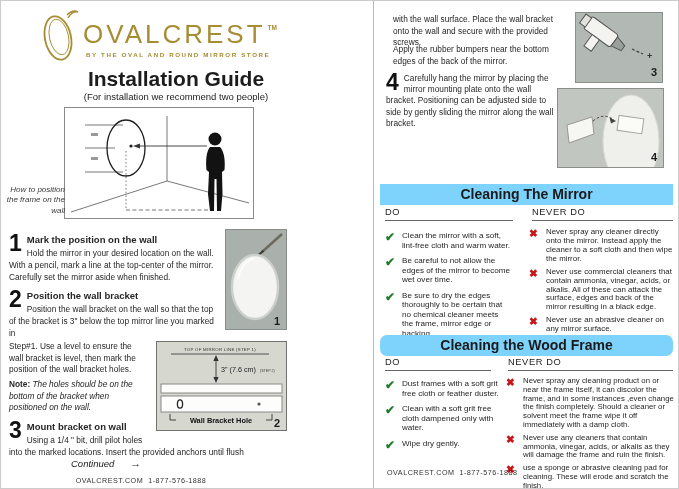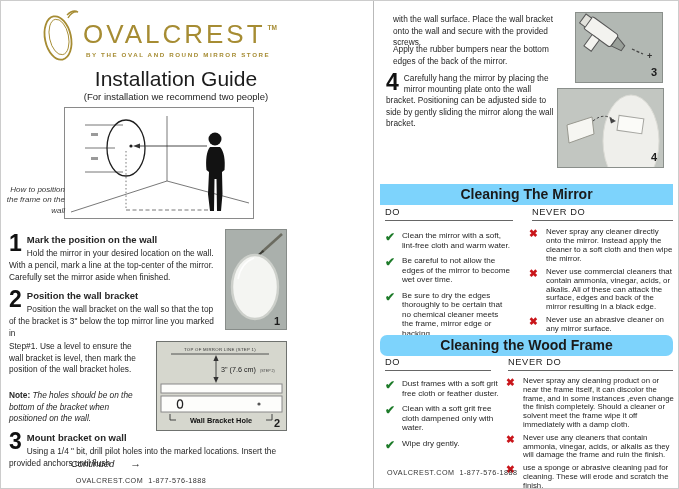--- a/index.html
+++ b/index.html
@@ -14,37 +14,37 @@
   .logo-wrap { left:36px; top:6px; width:300px; height:58px; }
   .logo-o { position:absolute; left:0; top:0; }
   .brand-line { position:absolute; left:46px; top:12px; white-space:nowrap; }
   .brand-name { font-size:26px; font-weight:normal; color:#a68c33; letter-spacing:3px; }
   .brand-tm { font-size:6.5px; font-weight:bold; color:#a68c33; position:relative; top:-13px; left:2px; }
   .brand-tagline { position:absolute; left:49px; top:44px; font-size:6.2px; font-weight:bold;
                    color:#a68c33; letter-spacing:1.6px; white-space:nowrap; }
 
   
   .page-title { left:0; top:66px; width:350px; text-align:center; font-size:21px;
-                font-weight:normal; color:#1c1c1c; }
+                font-weight:bold; color:#1c1c1c; }
   .page-subtitle { left:0; top:90px; width:350px; text-align:center; font-size:9.5px; color:#222; }
 
   .room-box { left:63px; top:106px; width:190px; height:112px; border:1px solid #8a8a8a; background:#fff; }
   .room-caption { left:2px; top:184px; width:62px; text-align:right; font-style:italic;
                   font-size:8px; line-height:1.3; color:#3a3a3a; }
 
   .steps-col { left:8px; top:226px; width:278px; font-size:8.3px; line-height:1.4; color:#262626; }
   .figf { float:right; }
   .fig1-f { width:62px; height:101px; margin:2px 0 5px 8px; }
   .fig2-f { width:131px; height:90px; margin:2px 0 5px 8px; }
   .step { margin-top:5px; }
   .step:first-of-type { margin-top:0; }
   .step-num { float:left; font-size:23px; font-weight:bold; line-height:0.82; margin:2px 5px 0 0; color:#111; }
   .step-head { font-weight:bold; font-size:9.5px; display:block; padding-top:1px; }
   .step-body { margin-top:2px; }
-  .note-line { margin-top:14px; }
+  .note-line { margin-top:3px; }
   .note-label { font-weight:bold; }
   .note-text { font-style:italic; }
 
   .continued { left:70px; top:456px; width:160px; font-size:9.5px; color:#222; }
   .continued .word { font-style:italic; }
   .continued .arrow { font-weight:bold; font-size:11px; margin-left:16px; }
   .footer { font-size:7.2px; letter-spacing:0.5px; color:#333; white-space:nowrap; }
   .footer-left { left:20px; top:475px; width:240px; text-align:center; }
   .footer-right { left:386px; top:467px; }
 

